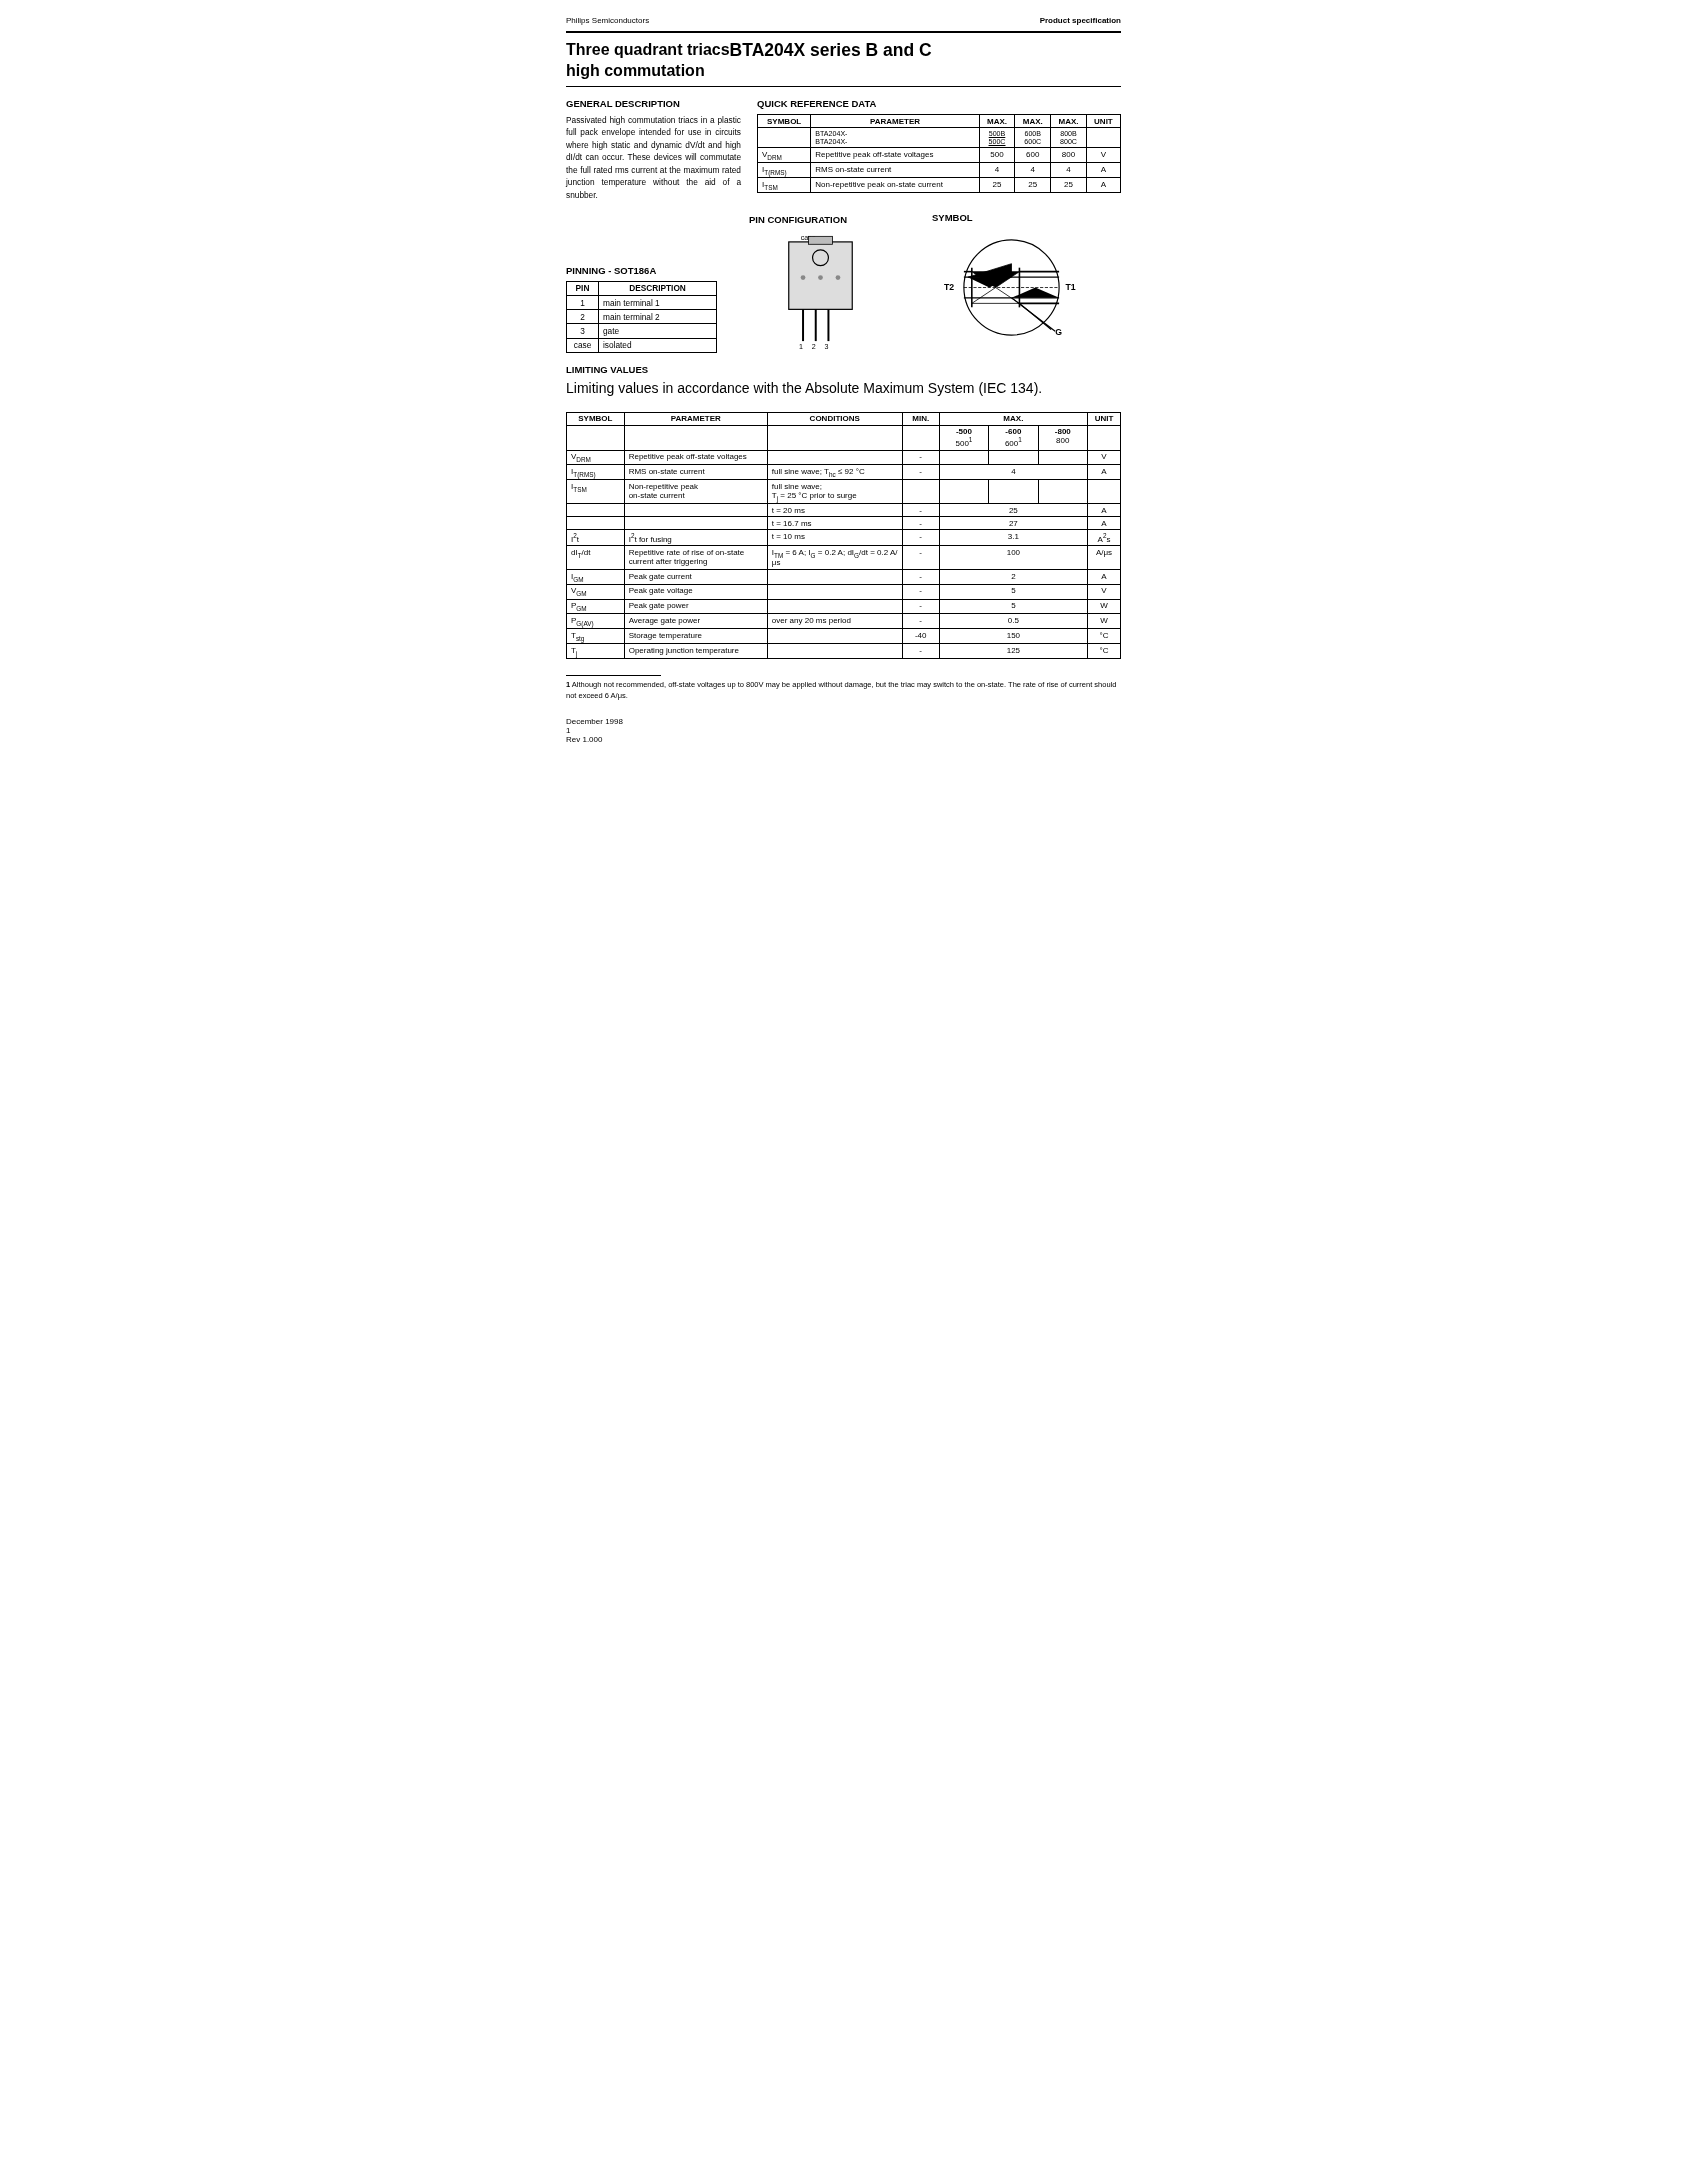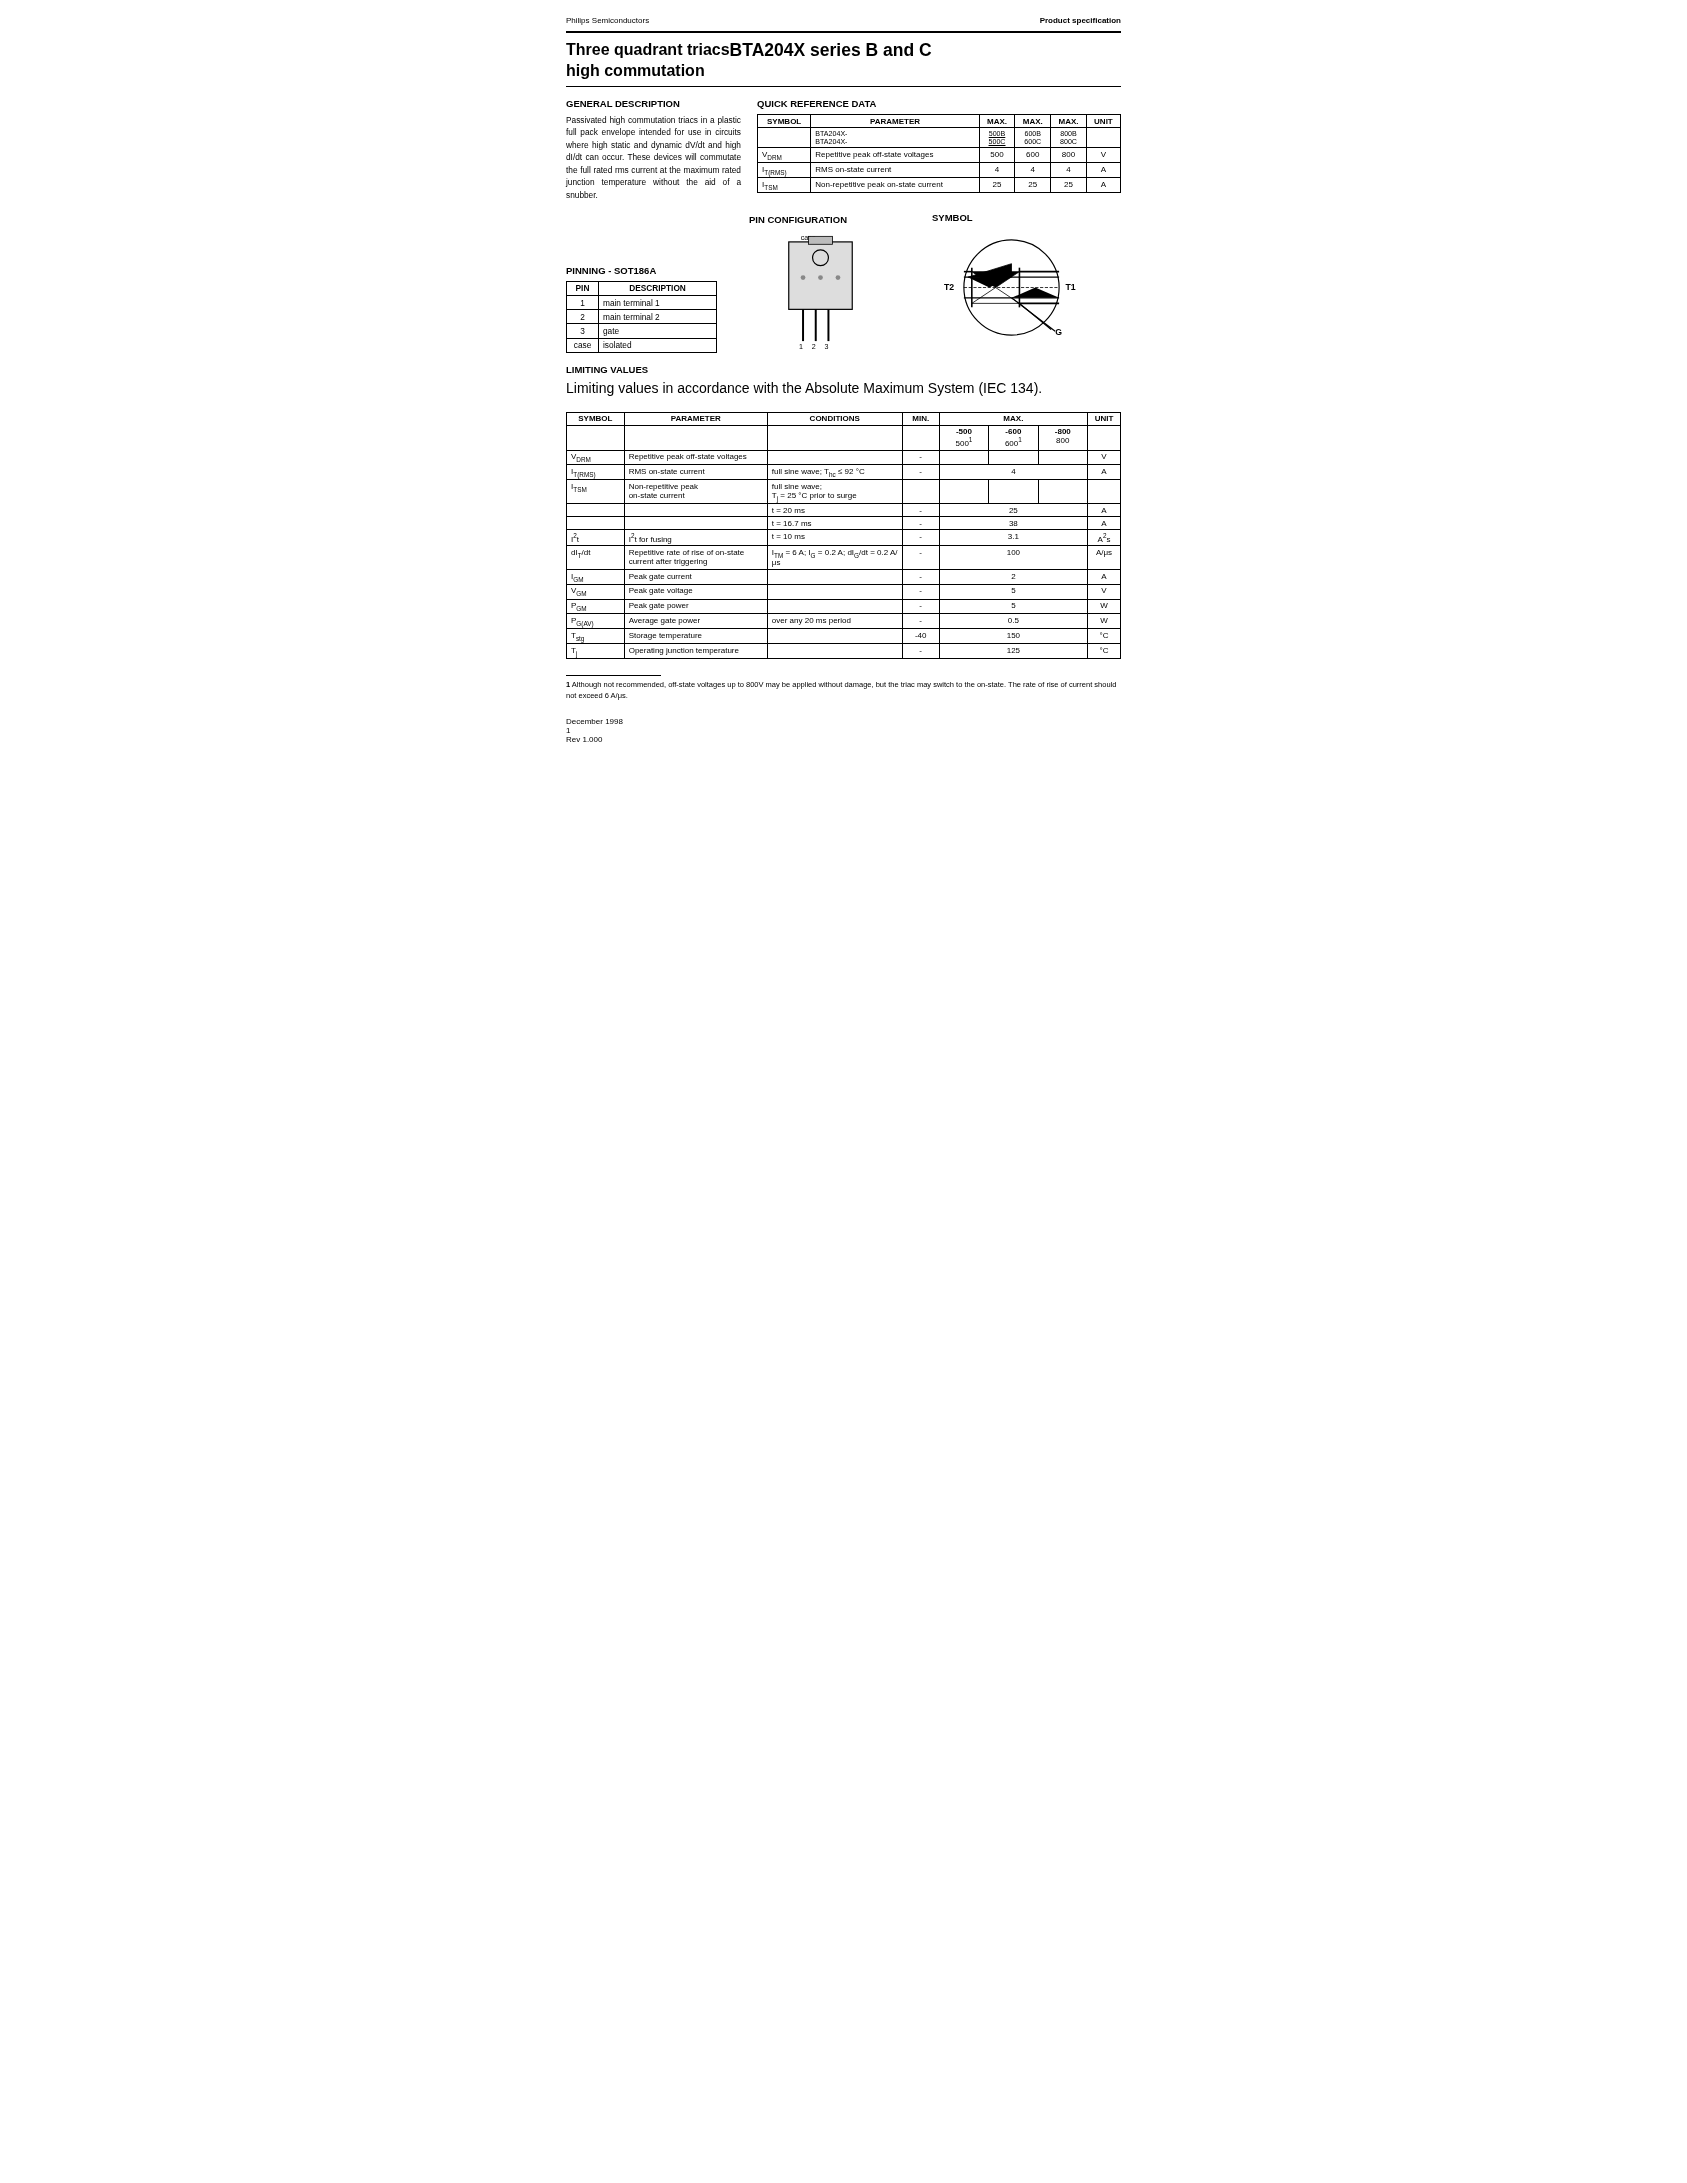--- a/index.html
+++ b/index.html
@@ -384,21 +384,21 @@
         <td>t = 20 ms</td>
         <td class="center">-</td>
         <td class="center" colspan="3">25</td>
         <td class="center">A</td>
       </tr>
       <tr>
         <td></td>
         <td></td>
         <td>t = 16.7 ms</td>
         <td class="center">-</td>
-        <td class="center" colspan="3">38</td>
+        <td class="center" colspan="3">27</td>
         <td class="center">A</td>
       </tr>
 
       <tr>
         <td>I<span class="sup">2</span>t</td>
         <td>I<span class="sup">2</span>t for fusing</td>
         <td>t = 10 ms</td>
         <td class="center">-</td>
         <td class="center" colspan="3">3.1</td>
         <td class="center">A<span class="sup">2</span>s</td>

